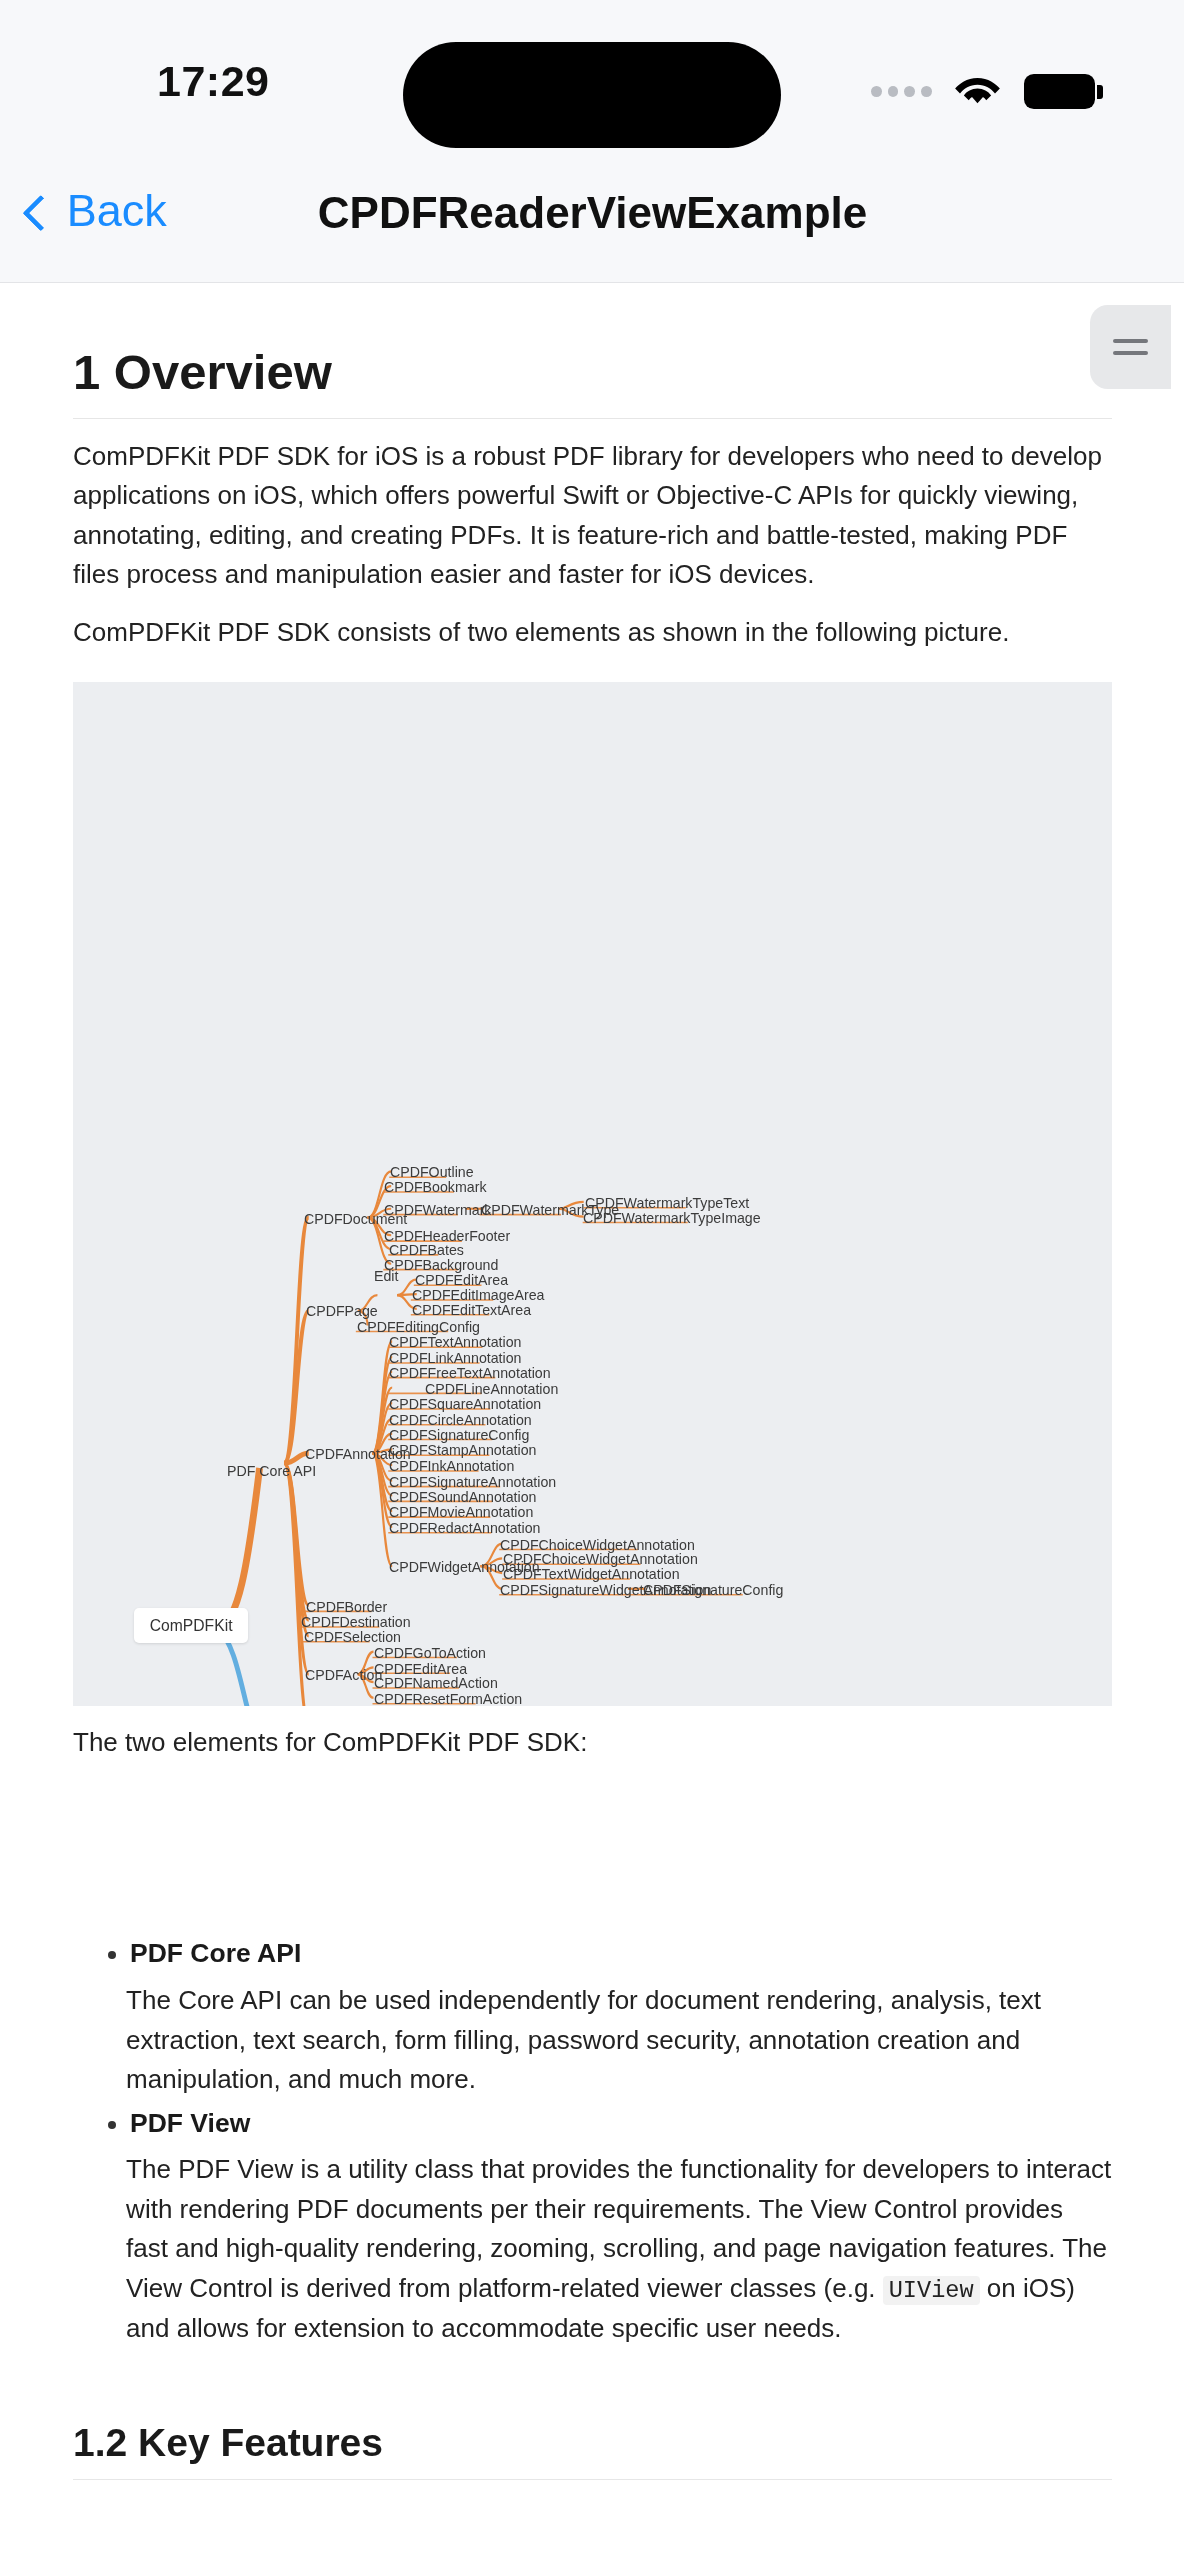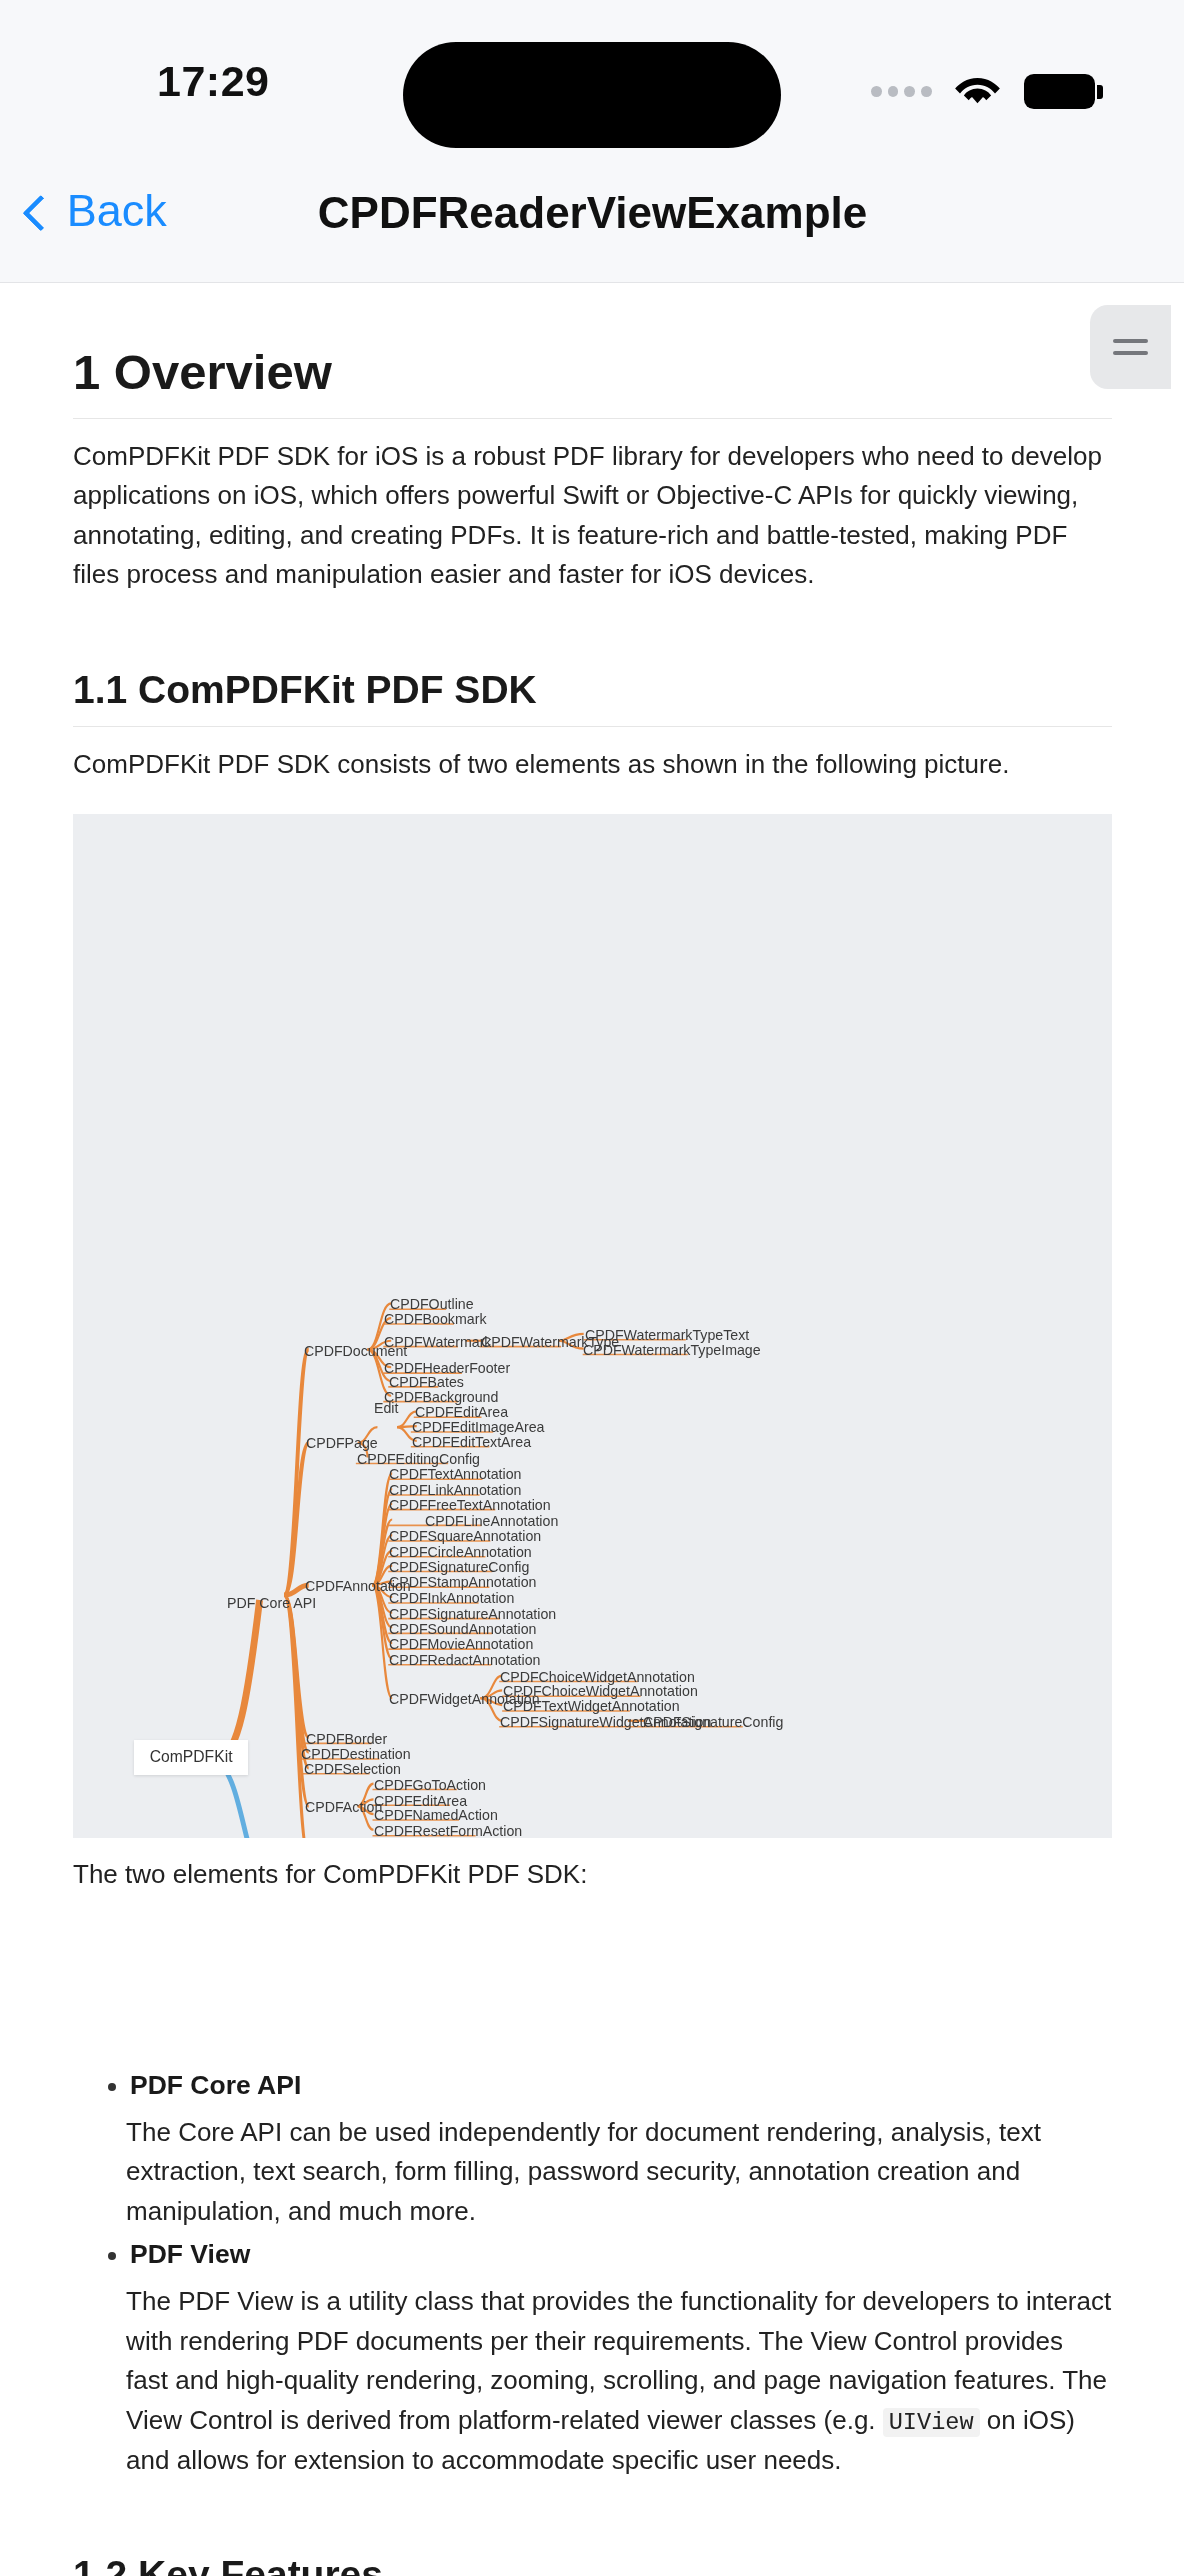--- a/index.html
+++ b/index.html
@@ -155,21 +155,21 @@
   .nodelbl {
     position: absolute;
     font-size: 14.2px;
     color: #3b3b3b;
     white-space: nowrap;
     font-family: "Liberation Sans", sans-serif;
   }
   .rootnode {
     position: absolute;
     background: #fff;
-    border-radius: 0;
+    border-radius: 5px;
     padding: 8.8px 15.7px;
     font-size: 15.7px;
     color: #333;
     box-shadow: 0 1px 2.9px rgba(0,0,0,.12);
     white-space: nowrap;
   }
 
   
   ul.doclist { margin-top: 33px; padding-left: 57px; }
   ul.doclist > li { margin-bottom: 7.9px; }
@@ -220,21 +220,20 @@
 <div class="float-handle">
   <i></i>
   <i></i>
 </div>
 
 <div class="doc">
 
   <h1 class="sec">1 Overview</h1>
   <p class="body">ComPDFKit PDF SDK for iOS is a robust PDF library for developers who need to develop applications on iOS, which offers powerful Swift or Objective-C APIs for quickly viewing, annotating, editing, and creating PDFs. It is feature-rich and battle-tested, making PDF files process and manipulation easier and faster for iOS devices.</p>
 
-  <h2 class="sec">1.1 ComPDFKit PDF SDK</h2>
   <p class="body">ComPDFKit PDF SDK consists of two elements as shown in the following picture.</p>
 
   <div class="figure">
     <svg width="1039" height="1024" viewBox="0 0 1058 1042">
       <g fill="none" stroke="#e8883c" stroke-width="2.2">
 
         <path d="M148 960 C168 960 178 900 190 800" stroke-width="7"></path>
 
         <path d="M215 795 C228 795 228 545 240 545" stroke-width="4"></path>
         <path d="M215 795 C228 795 228 640 240 640" stroke-width="4"></path>

